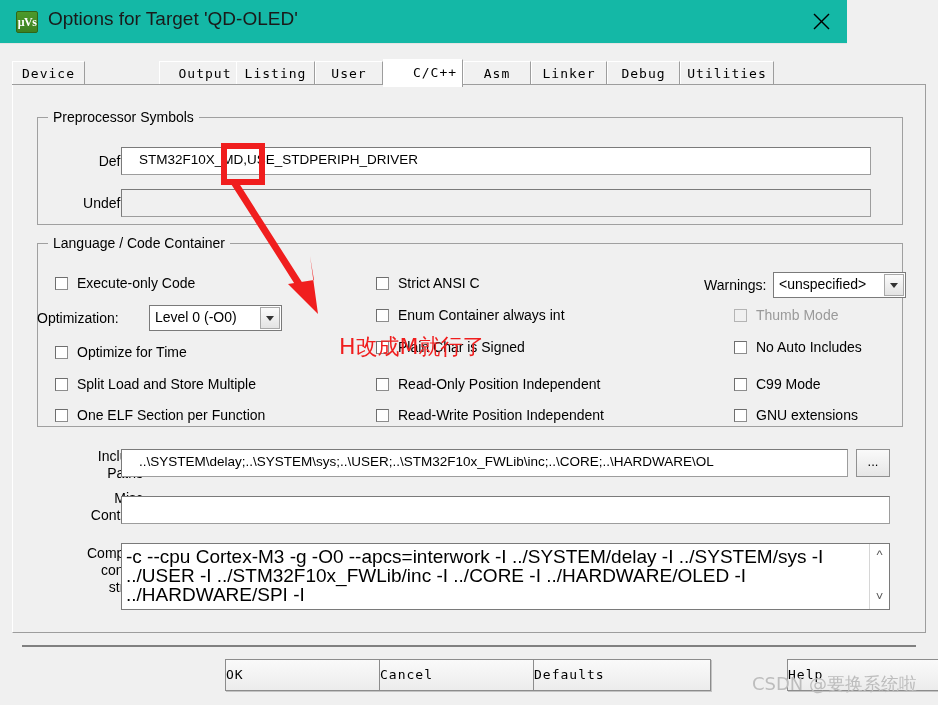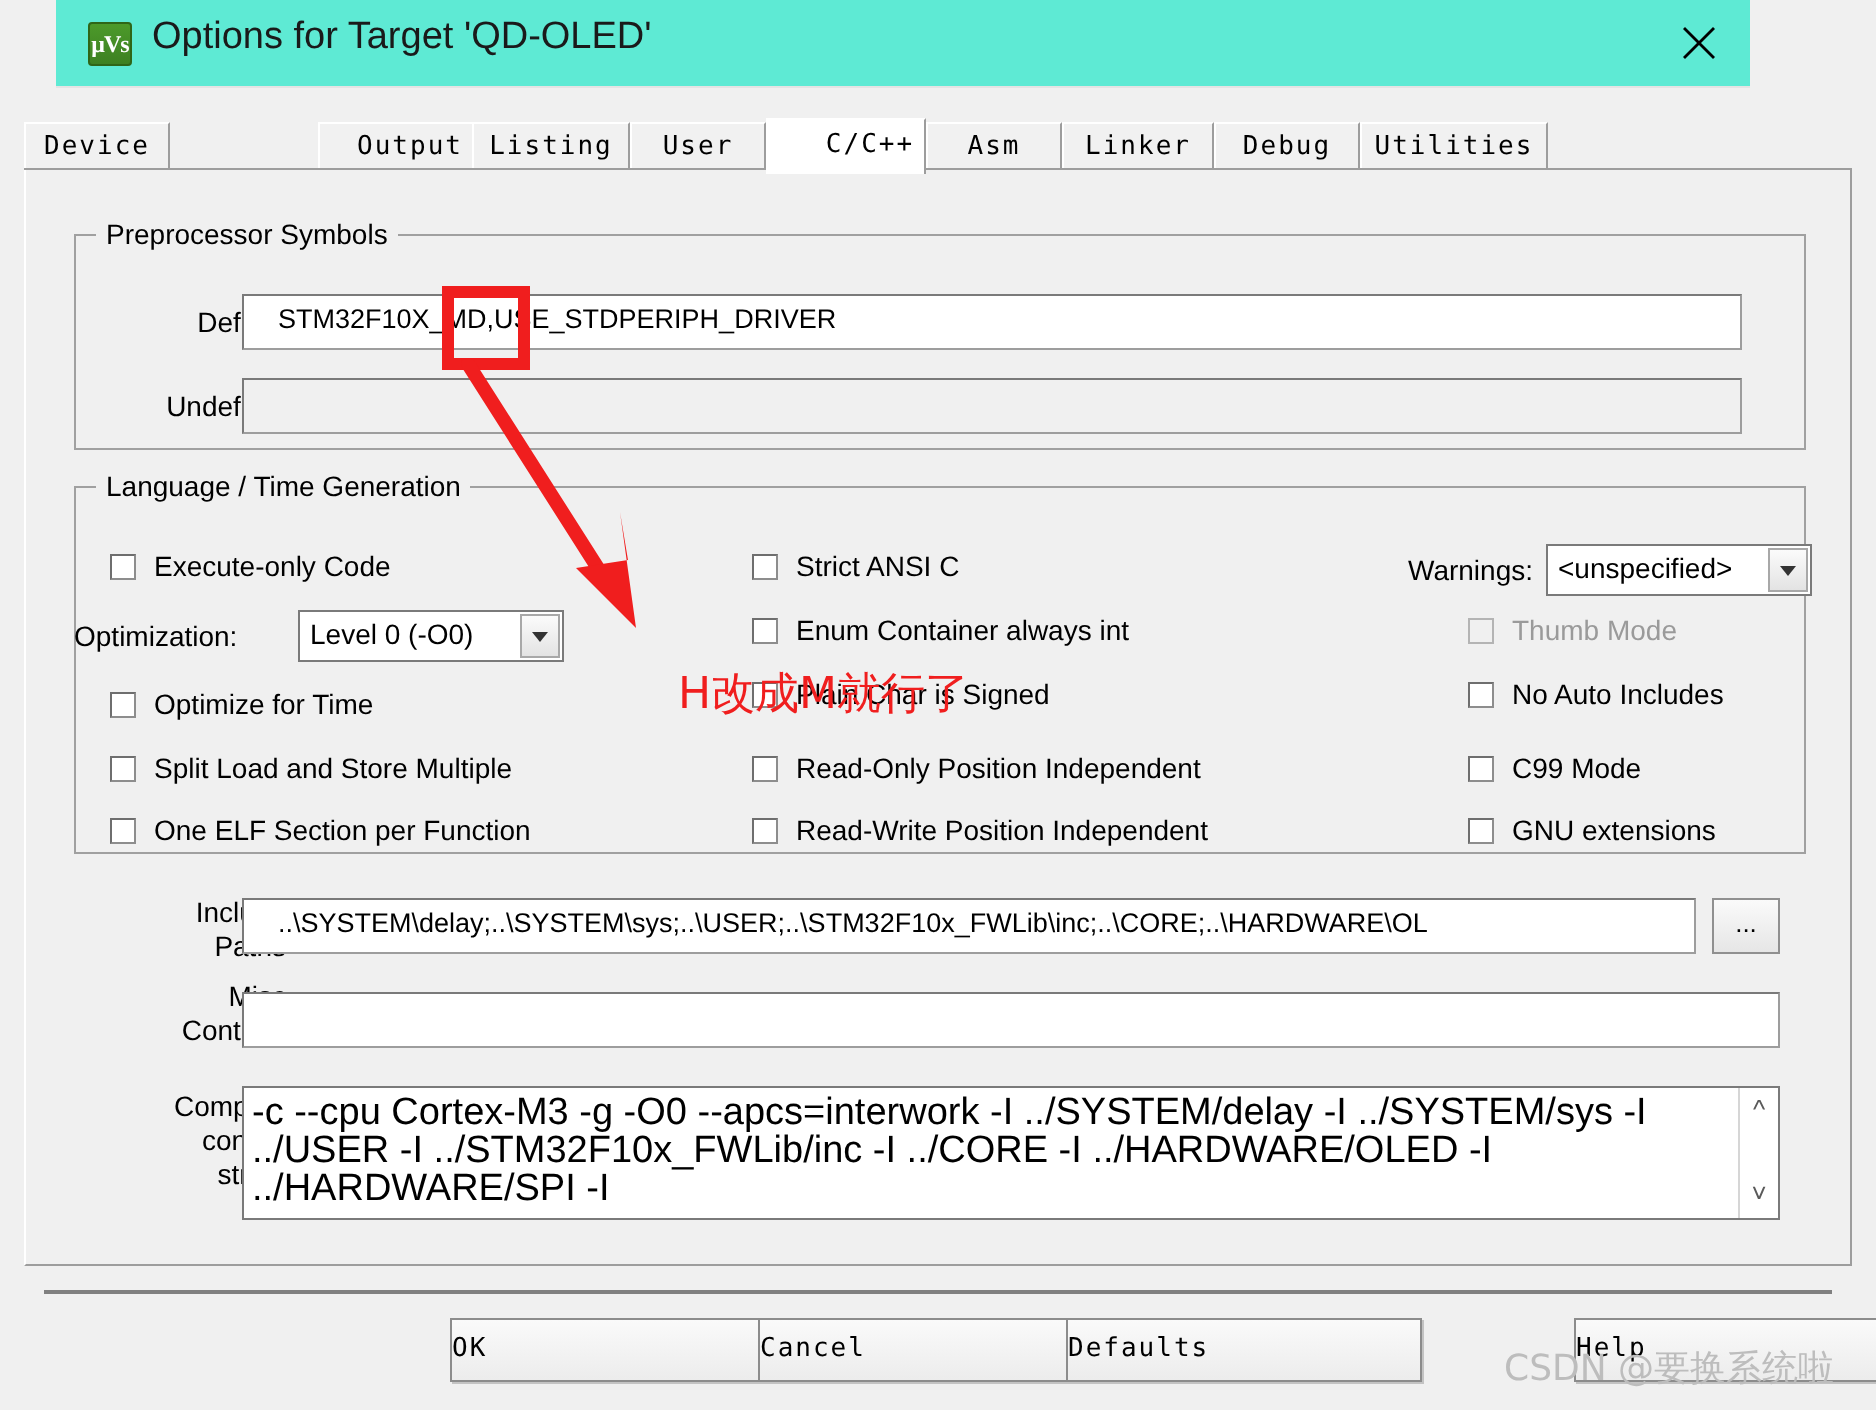--- a/index.html
+++ b/index.html
@@ -22,23 +22,22 @@
     width: 938px;
     height: 705px;
     background: #f0f0f0;
     box-sizing: border-box;
   }
   #titlebar {
     position: absolute;
     left: 0; top: 0;
     width: 847px;
     height: 43px;
-    background: #5eead4;
+    background: #14b8a6;
     border-bottom: 1px solid #e4e4e4;
-    margin-left: 28px;
   }
   #app-icon {
     position: absolute;
     left: 16px; top: 11px;
     width: 22px; height: 22px;
     background: linear-gradient(180deg,#4c9a2a 0%, #3d8022 100%);
     border: 1px solid #2f6618;
     box-sizing: border-box;
     border-radius: 2px;
   }
@@ -370,21 +369,21 @@
 
     <div class="groupbox" style="left:24px; top:32px; width:866px; height:108px;">
       <div class="group-title">Preprocessor Symbols</div>
     </div>
     <div class="lbl right" style="left:46px; top:68px; width:84px;">Define:</div>
     <div class="textfield" style="left:108px; top:62px; width:750px; height:28px;">STM32F10X_MD,USE_STDPERIPH_DRIVER</div>
     <div class="lbl right" style="left:34px; top:110px; width:96px;">Undefine:</div>
     <div class="textfield disabled" style="left:108px; top:104px; width:750px; height:28px;"></div>
 
     <div class="groupbox" style="left:24px; top:158px; width:866px; height:184px;">
-      <div class="group-title">Language / Time Generation</div>
+      <div class="group-title">Language / Code Container</div>
     </div>
 
     <div class="cb-row" style="left:42px; top:190px;">
       <span class="cb-box"></span><span>Execute-only Code</span>
     </div>
     <div class="lbl" style="left:24px; top:225px;">Optimization:</div>
     <div class="combo" style="left:136px; top:220px; width:133px; height:26px;">
       <span>Level 0 (-O0)</span>
       <span class="arrowbtn"></span>
     </div>

